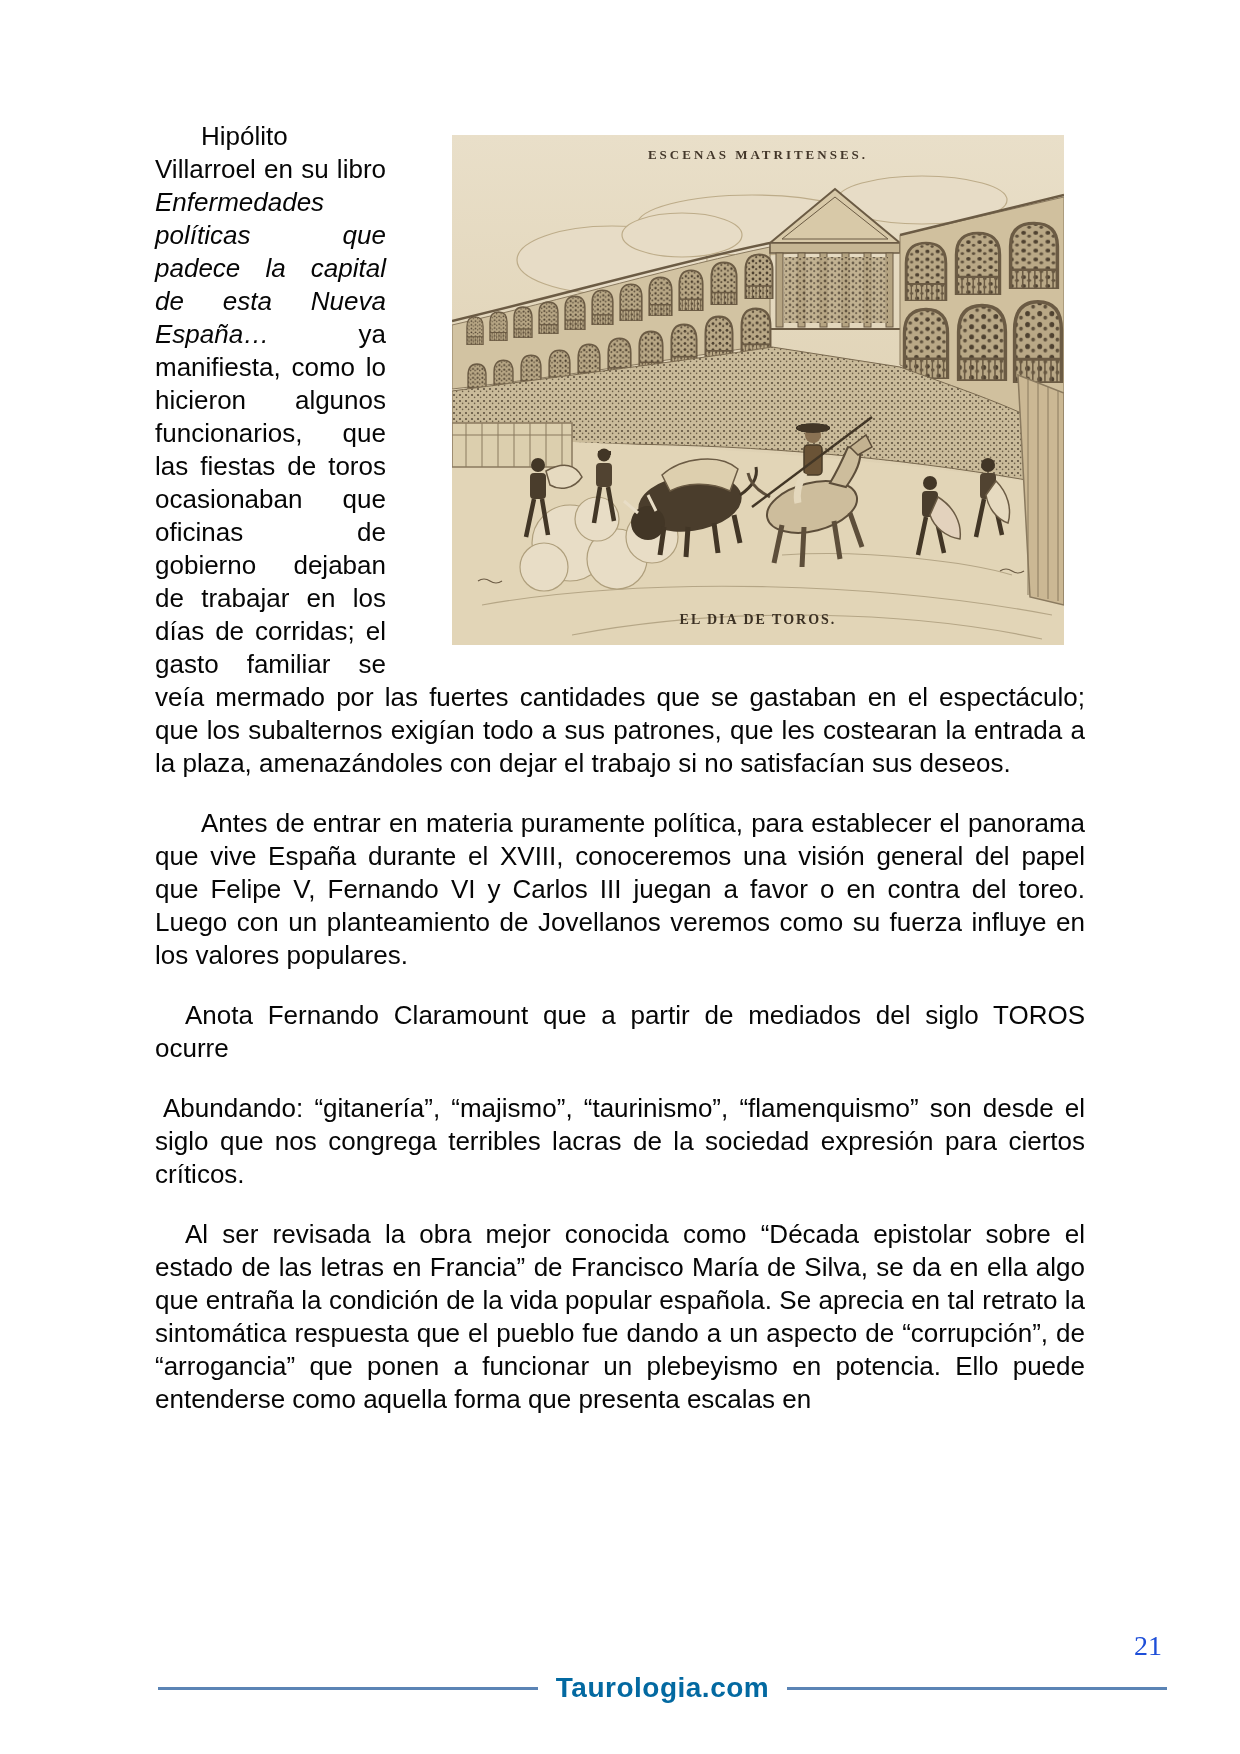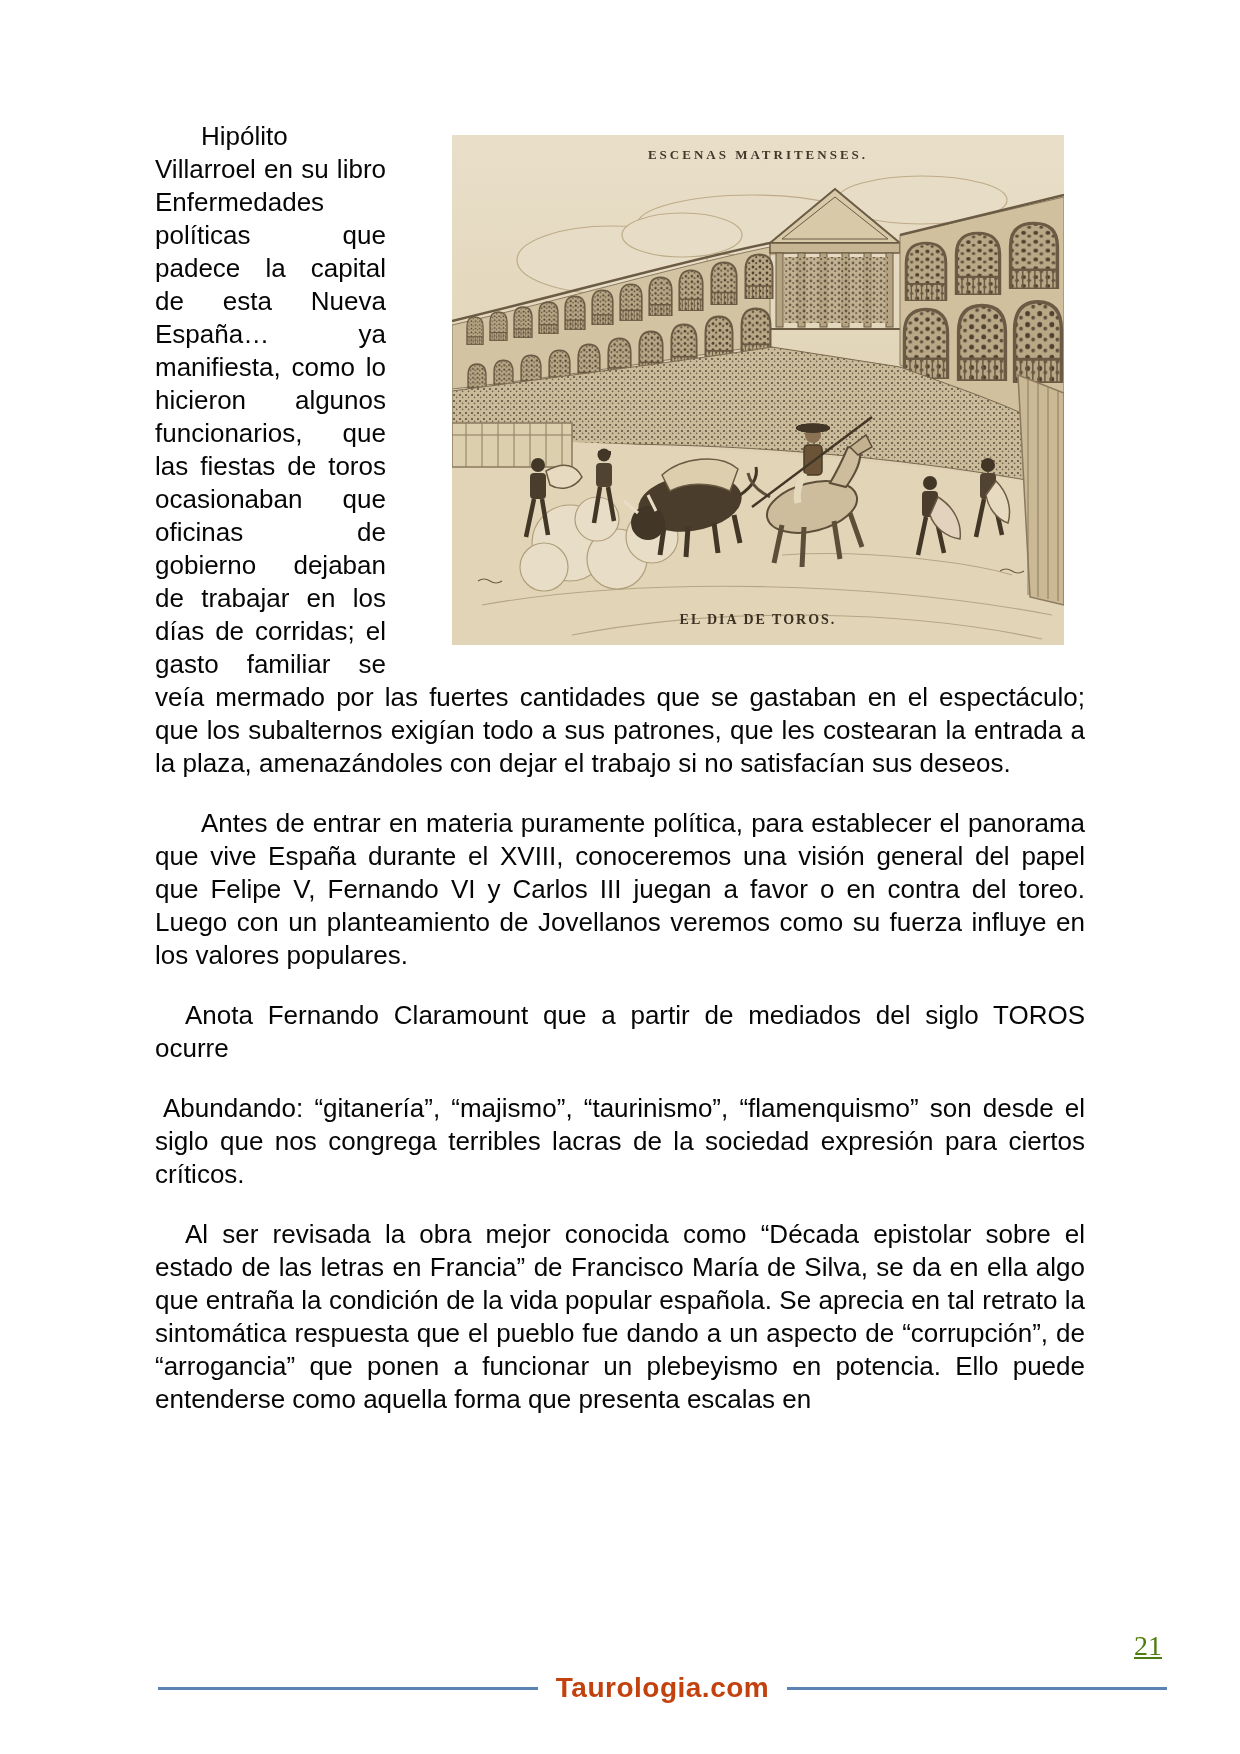--- a/index.html
+++ b/index.html
@@ -20,21 +20,21 @@
   }
   .content p {
     margin: 0 0 27px 0;
     font-size: 26px;
     line-height: 33px;
     text-align: justify;
   }
   .indent-lg { text-indent: 46px; }
   .indent-md { text-indent: 30px; }
   .indent-sm { text-indent: 8px; }
-  .italic { }
+  .italic { font-style: italic; }
   .quote {
     margin-left: 97px !important;
     font-style: italic;
   }
   .quote2 { text-indent: 14px; }
   .figure {
     float: right;
     width: 728px;
     height: 510px;
     margin: 15px -95px 14px 66px;
@@ -51,32 +51,31 @@
     gap: 18px;
   }
   .rule-line {
     flex: 1;
     height: 3px;
     background: #5b84b5;
   }
   .brand {
     font-size: 28px;
     font-weight: bold;
-    color: #c2410c;
+    color: #0369a1;
     letter-spacing: 0.5px;
     white-space: nowrap;
   }
   .page-number {
     position: absolute;
     right: 78px;
     top: 1630px;
     font-family: "Liberation Serif", serif;
     font-size: 28px;
-    color: #4d7c0f;
-    text-decoration: underline;
+    color: #1d4ed8;
   }
 </style>
 </head>
 <body>
 
 <div class="page">
 
   <div class="content">
 
     <p class="indent-lg">

